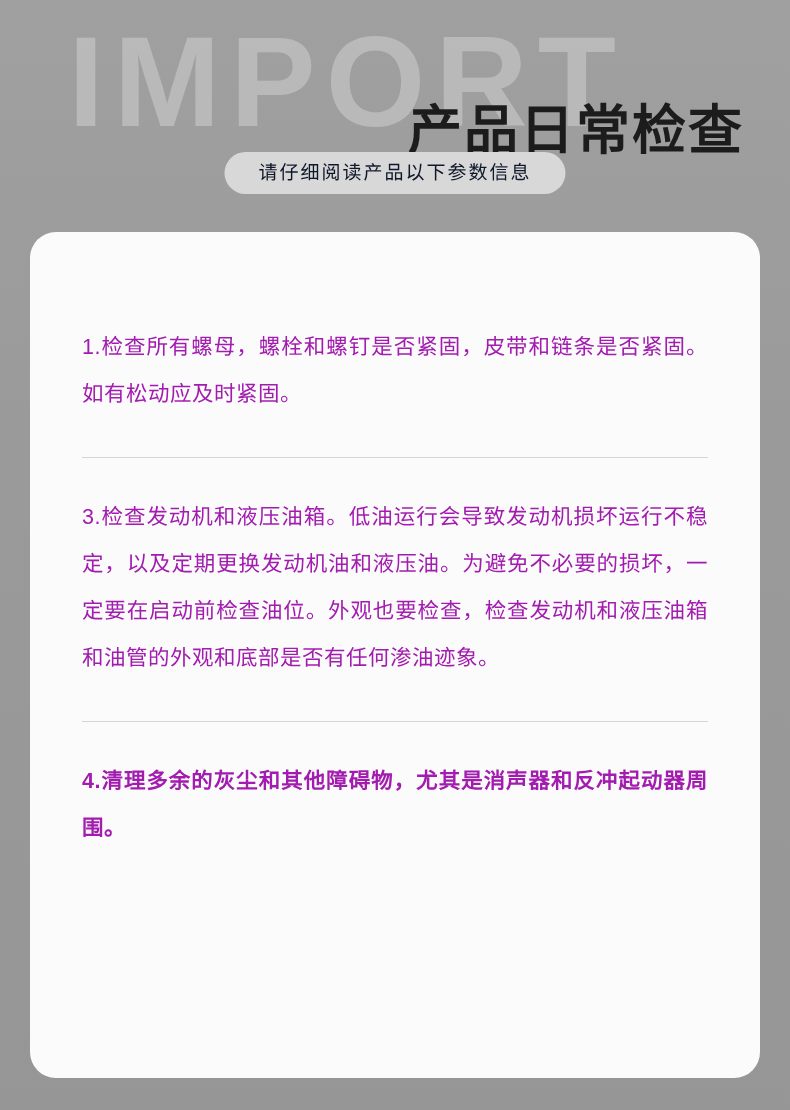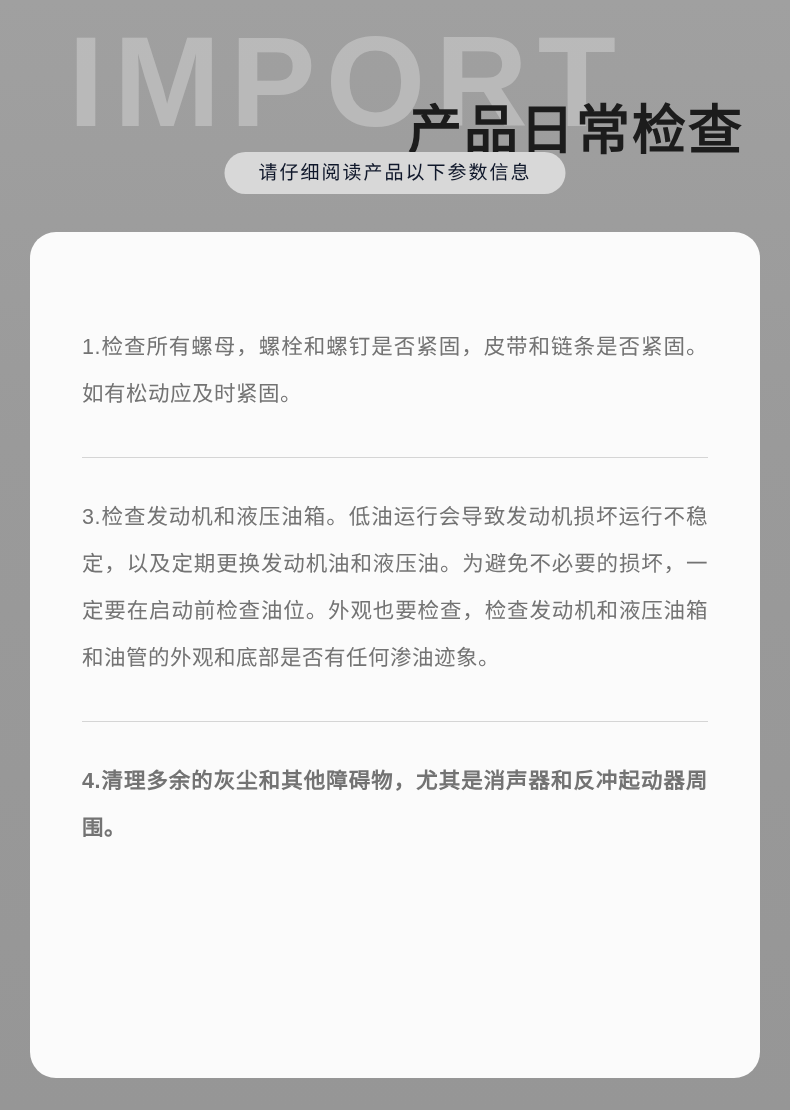--- a/index.html
+++ b/index.html
@@ -92,21 +92,21 @@
     border-bottom: 1px solid #d5d5d5;
   }
   .item:last-child {
     border-bottom: none;
     font-weight: bold;
   }
 
   .item-text {
     font-size: 21.5px;
     line-height: 47px;
-    color: #737373;
+    color: #a21caf;
     letter-spacing: 0.5px;
     text-align: justify;
   }
 </style>
 </head>
 <body>
 
 <div class="page">
 
   <div class="header">

